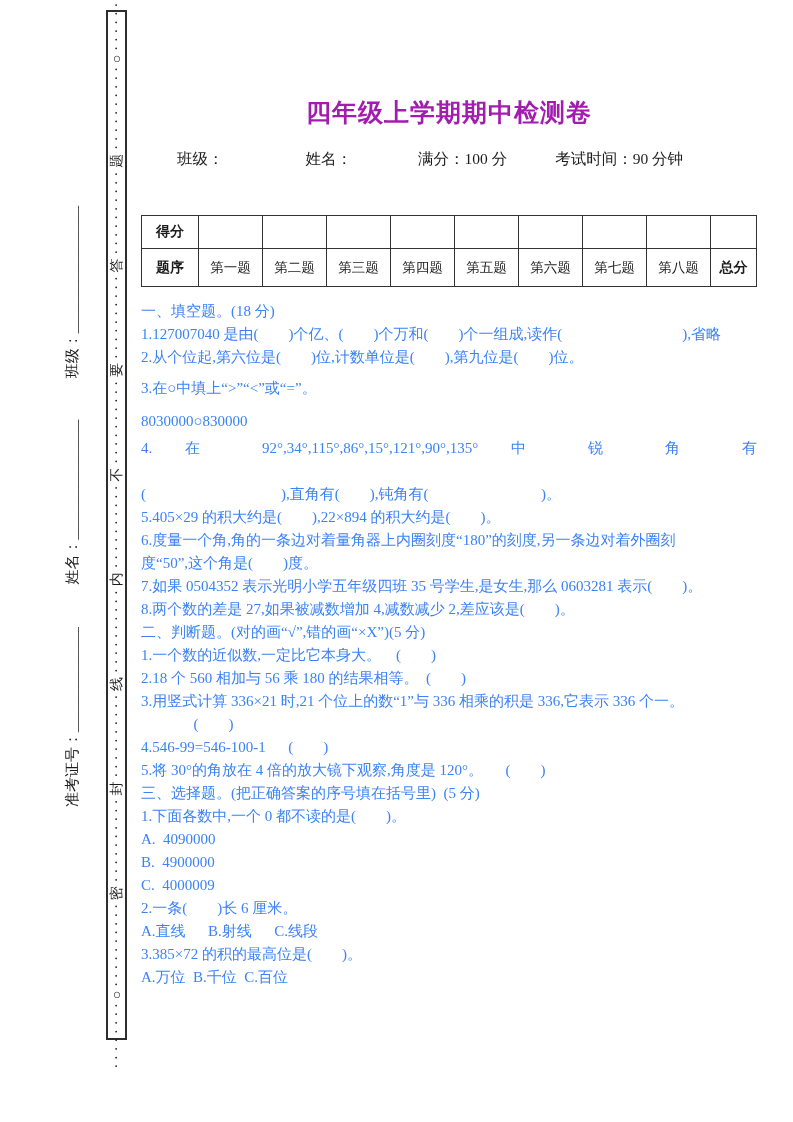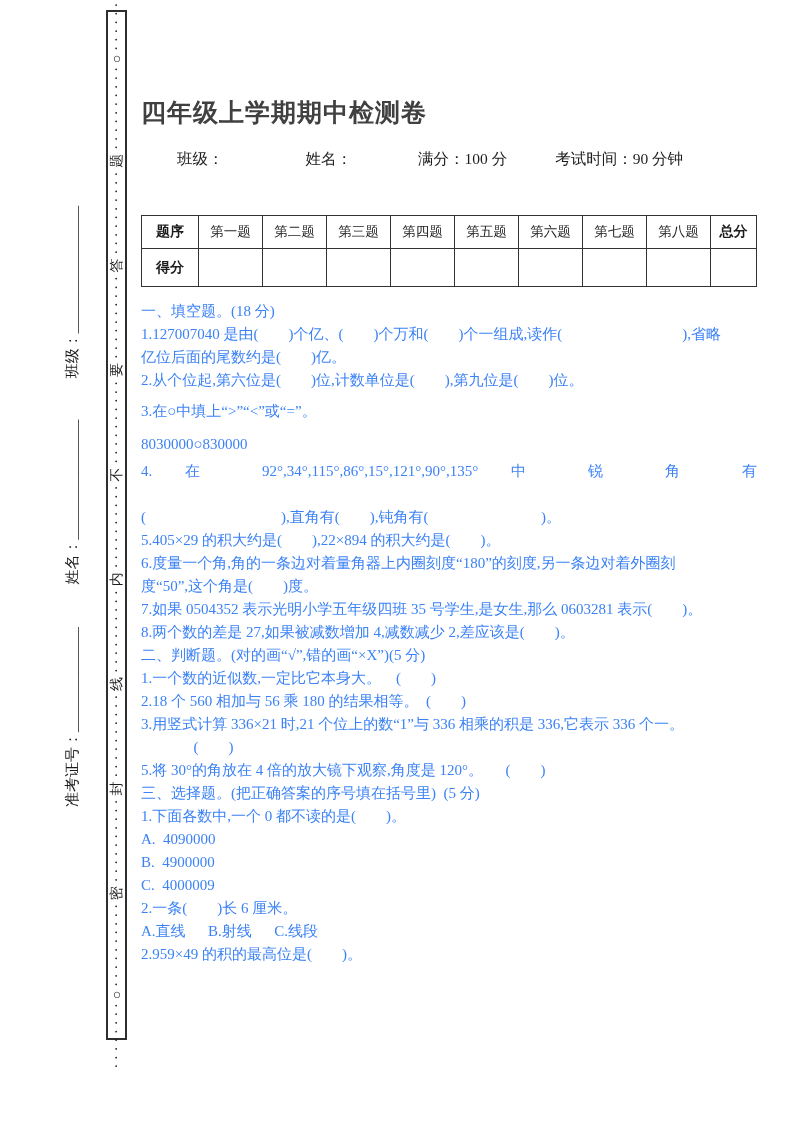--- a/index.html
+++ b/index.html
@@ -49,26 +49,27 @@
   }
 
   
   .content {
     position: absolute;
     left: 141px;
     top: 90px;
     width: 616px;
   }
   .exam-title {
+    text-align: center;
     font-family: "Liberation Sans", "DejaVu Sans", sans-serif;
     font-weight: 700;
     font-size: 25px;
     line-height: 44px;
     letter-spacing: 1px;
-    color: #404040;
+    color: #a21caf;
   }
   .info-row {
     margin-top: 14px;
     font-size: 15.5px;
     line-height: 22px;
     white-space: nowrap;
   }
   .info-item { display: inline-block; }
   .info-item:nth-child(1) { margin-left: 36px; }
   .info-item:nth-child(2) { margin-left: 82px; }
@@ -131,70 +132,71 @@
     </div>
 
   <div class="content">
     <div class="exam-title">四年级上学期期中检测卷</div>
 
     <div class="info-row"><span class="info-item">班级：</span><span class="info-item">姓名：</span><span class="info-item">满分：100 分</span><span class="info-item">考试时间：90 分钟</span></div>
 
     <table class="score-table">
       <tbody>
           <tr>
+            <td class="bold">得分</td>
+            <td></td>
+            <td></td>
+            <td></td>
+            <td></td>
+            <td></td>
+            <td></td>
+            <td></td>
+            <td></td>
+            <td></td>
+          </tr>
+      <tr>
             <td class="bold">题序</td>
             <td>第一题</td>
             <td>第二题</td>
             <td>第三题</td>
             <td>第四题</td>
             <td>第五题</td>
             <td>第六题</td>
             <td>第七题</td>
             <td>第八题</td>
             <td class="bold">总分</td>
           </tr>
-      <tr>
-            <td class="bold">得分</td>
-            <td></td>
-            <td></td>
-            <td></td>
-            <td></td>
-            <td></td>
-            <td></td>
-            <td></td>
-            <td></td>
-            <td></td>
-          </tr>
     </tbody>
       </table>
 
     <div class="lines">
         <div class="line section">一、填空题。(18 分)</div>
         <div class="line">1.127007040 是由(        )个亿、(        )个万和(        )个一组成,读作(                                ),省略</div>
-        <div class="line">亿位后面的尾数约是(        )亿。</div>
         <div class="line">2.从个位起,第六位是(        )位,计数单位是(        ),第九位是(        )位。</div>
         <div class="line" style="margin-top: 8px;">3.在○中填上“&gt;”“&lt;”或“=”。</div>
         <div class="line" style="margin-top: 10px;">8030000○830000</div>
         <div class="line spread" style="margin-top: 4px;">4. 在 92°,34°,115°,86°,15°,121°,90°,135° 中 锐 角 有</div>
         <div class="line">(                                    ),直角有(        ),钝角有(                              )。</div>
         <div class="line">5.405×29 的积大约是(        ),22×894 的积大约是(        )。</div>
         <div class="line">6.度量一个角,角的一条边对着量角器上内圈刻度“180”的刻度,另一条边对着外圈刻</div>
         <div class="line">度“50”,这个角是(        )度。</div>
         <div class="line">7.如果 0504352 表示光明小学五年级四班 35 号学生,是女生,那么 0603281 表示(        )。</div>
         <div class="line">8.两个数的差是 27,如果被减数增加 4,减数减少 2,差应该是(        )。</div>
         <div class="line section">二、判断题。(对的画“√”,错的画“×X”)(5 分)</div>
         <div class="line">1.一个数的近似数,一定比它本身大。    (        )</div>
         <div class="line">2.18 个 560 相加与 56 乘 180 的结果相等。  (        )</div>
         <div class="line">3.用竖式计算 336×21 时,21 个位上的数“1”与 336 相乘的积是 336,它表示 336 个一。</div>
         <div class="line">              (        )</div>
+        <div class="line">4.546-99=546-100-1      (        )</div>
         <div class="line">5.将 30°的角放在 4 倍的放大镜下观察,角度是 120°。      (        )</div>
         <div class="line section">三、选择题。(把正确答案的序号填在括号里)  (5 分)</div>
         <div class="line">1.下面各数中,一个 0 都不读的是(        )。</div>
         <div class="line">A.  4090000</div>
         <div class="line">B.  4900000</div>
         <div class="line">C.  4000009</div>
         <div class="line">2.一条(        )长 6 厘米。</div>
         <div class="line">A.直线      B.射线      C.线段</div>
-        <div class="line">2.959×49 的积的最高位是(        )。</div>
+        <div class="line">3.385×72 的积的最高位是(        )。</div>
+        <div class="line">A.万位  B.千位  C.百位</div>
       </div>
   </div>
 
 </div>
 
 </body></html>

